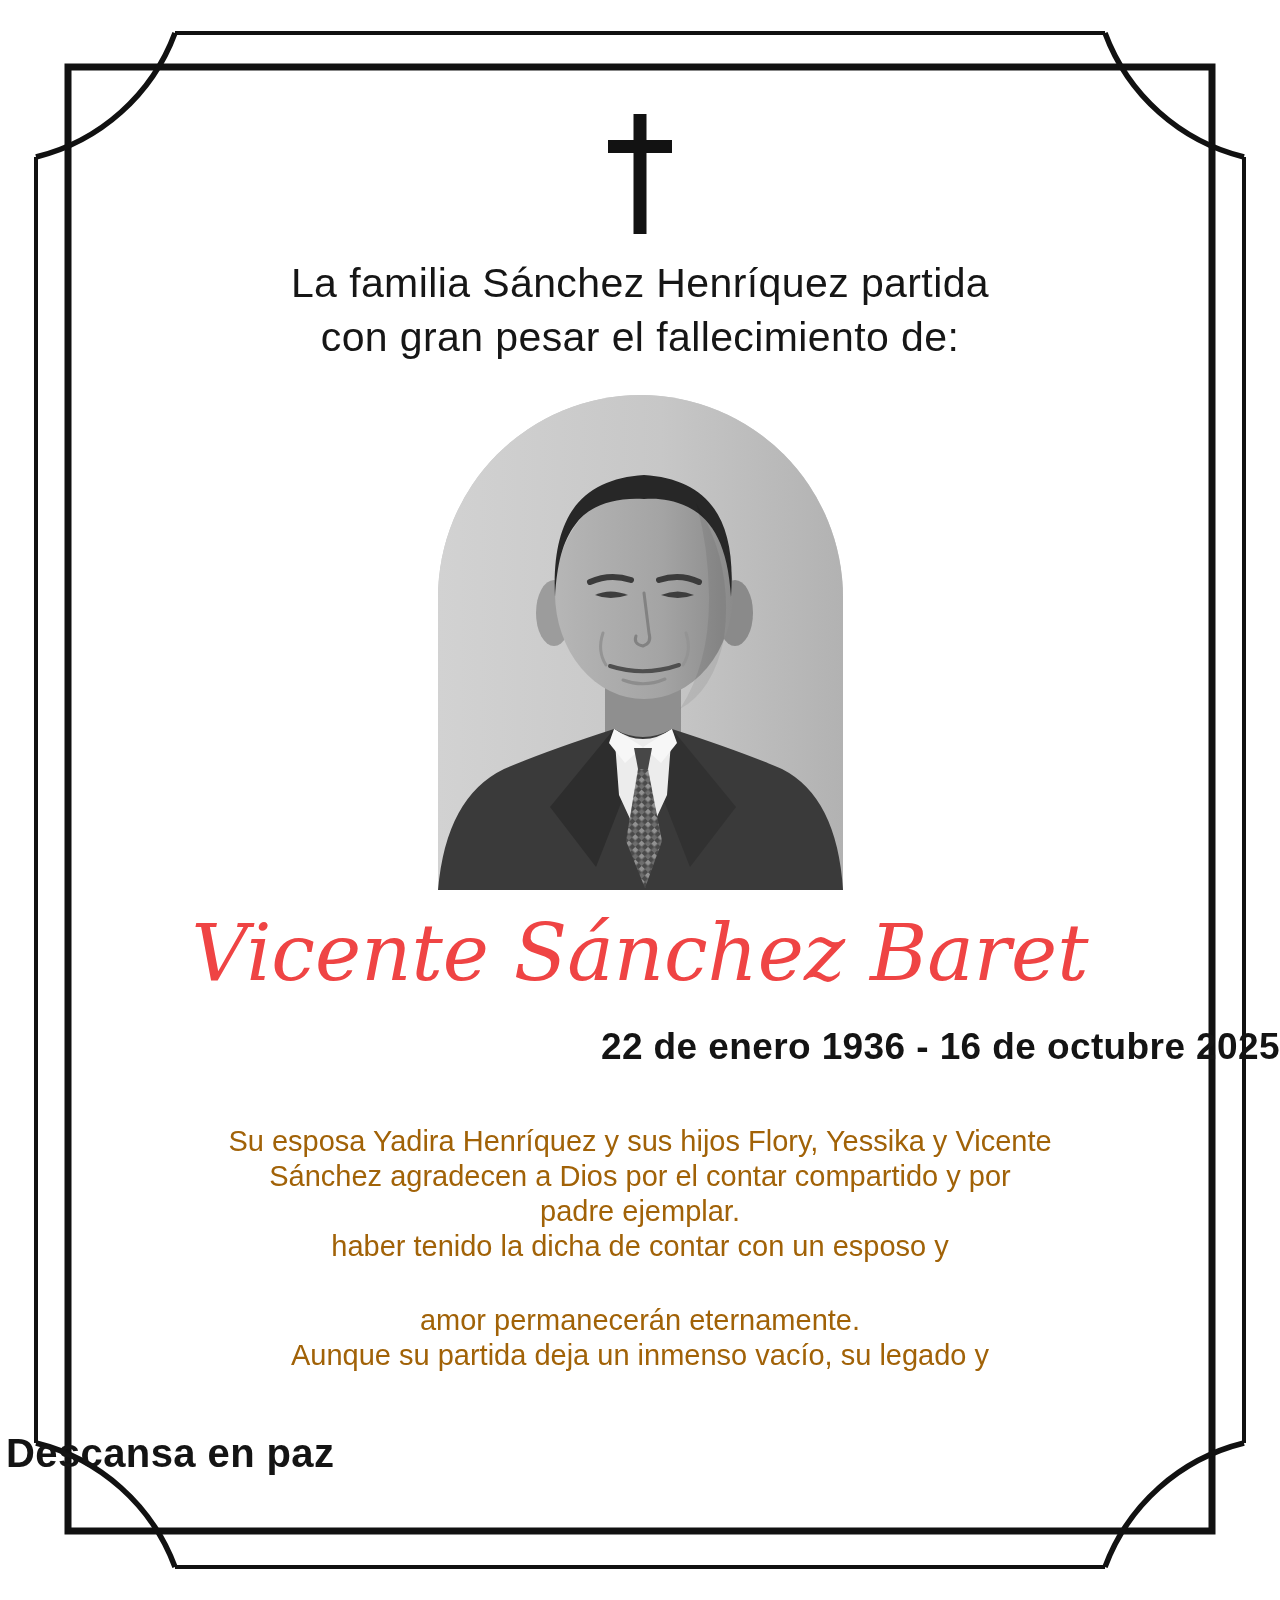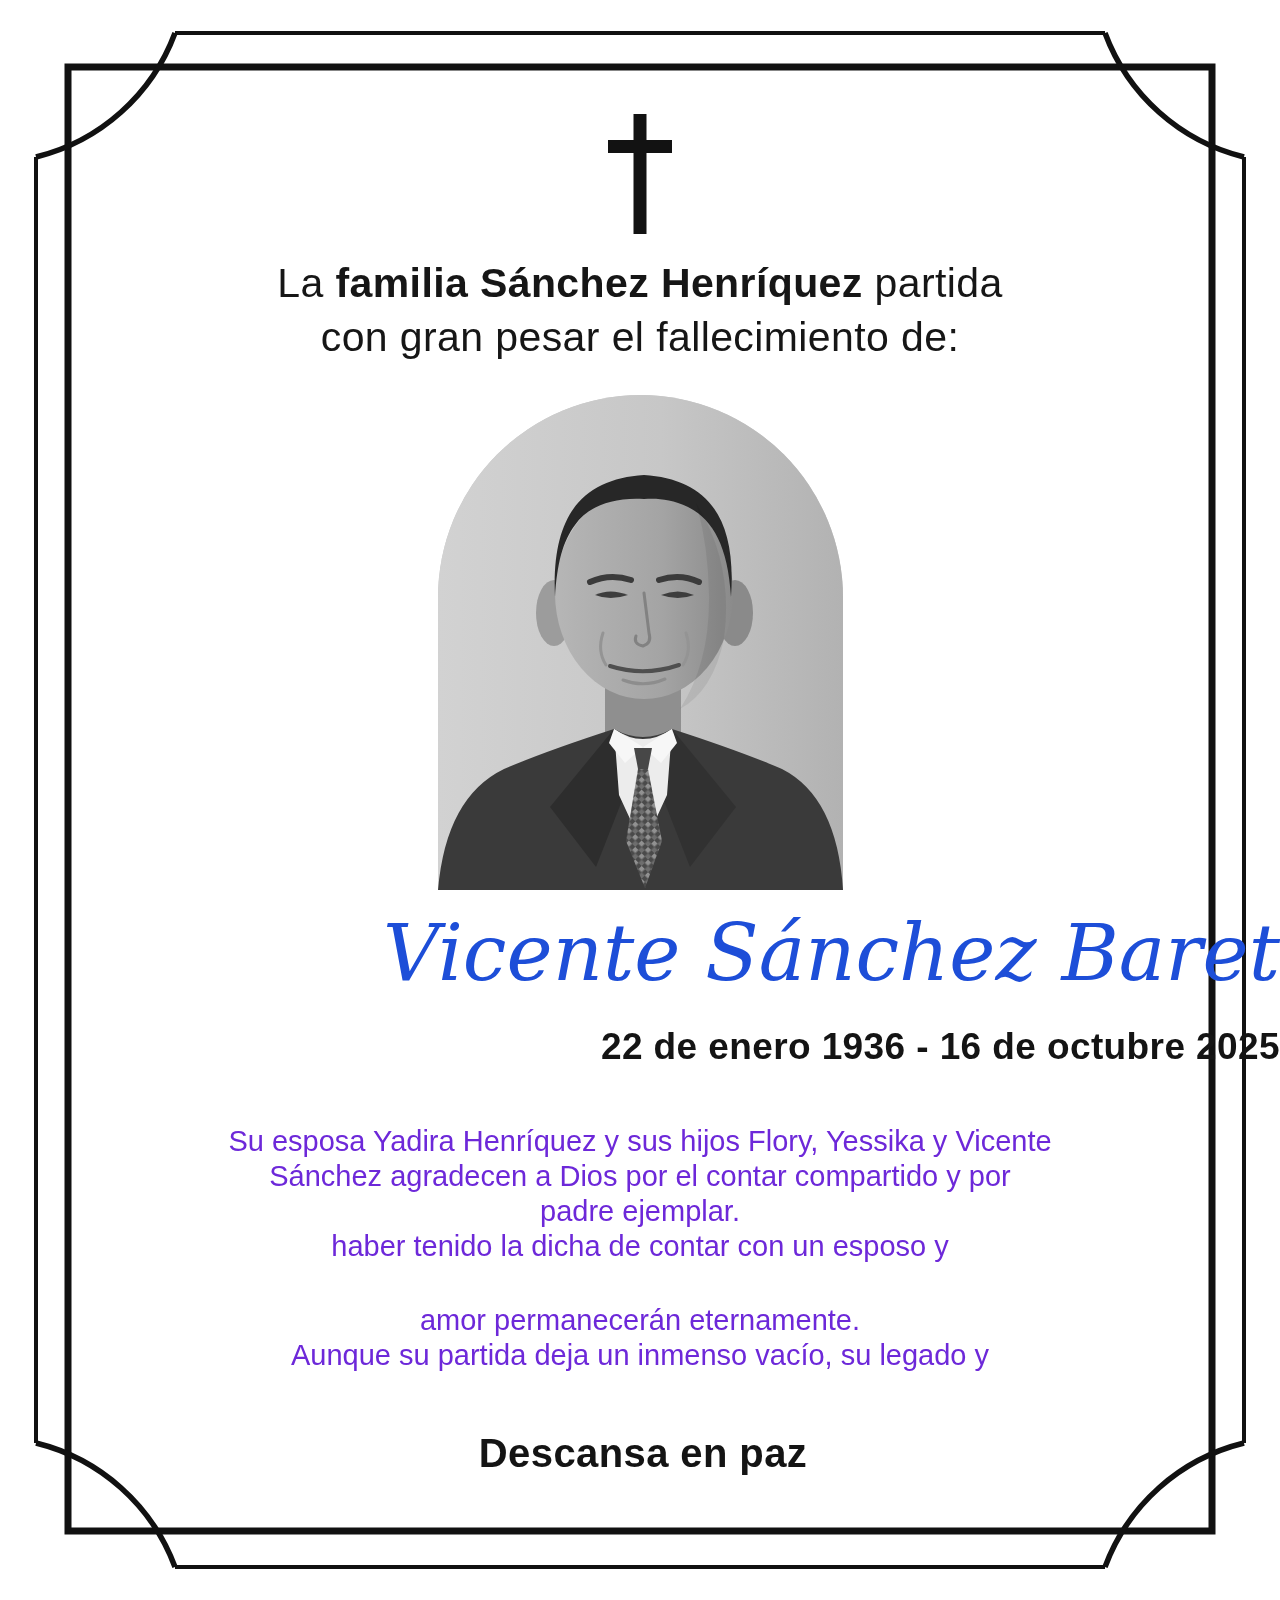--- a/index.html
+++ b/index.html
@@ -14,55 +14,54 @@
   }
   .border-svg{position:absolute;left:0;top:0;width:1280px;height:1600px;}
   .cross-wrap{position:absolute;left:600px;top:112px;width:80px;height:124px;}
   .heading{
     position:absolute;left:0;right:0;top:256px;
     text-align:center;
     font-size:41px;line-height:54px;font-weight:400;
     letter-spacing:.4px;
     color:#161616;
   }
-  .heading .bold{font-weight:700;}
+  .heading .bold{font-weight:400;}
   .photo{
     position:absolute;left:438px;top:395px;width:405px;height:495px;
     border-radius:203px 203px 0 0;
     overflow:hidden;
     background:#c9c9c9;
   }
   .photo svg{display:block;}
   .name{
     position:absolute;left:0;right:0;top:892px;
-    text-align:right;
+    text-align:center;
     font-family:"DejaVu Serif",serif;
     font-style:italic;
     font-size:78px;line-height:122px;
-    color:#1d4ed8;
+    color:#ef4444;
     white-space:nowrap;
   }
   .dates{
     position:absolute;left:0;right:0;top:1024px;
     text-align:right;
     font-size:37px;line-height:46px;font-weight:700;
     letter-spacing:.4px;
   }
   .para{
     position:absolute;left:120px;right:120px;
     text-align:center;
     font-size:29px;line-height:35px;font-weight:400;
-    color:#6d28d9;
+    color:#a16207;
   }
   .para .line{white-space:nowrap;}
   .para1{top:1124px;}
   .para2{top:1303px;}
   .farewell{
     position:absolute;left:6px;right:0;top:1426px;
-    text-align:center;
     font-size:40px;line-height:54px;font-weight:700;
     letter-spacing:.4px;
   }
 </style>
 </head>
 <body>
 
 <div class="page">
 
   <svg class="border-svg" width="1280" height="1600" viewBox="0 0 1280 1600" fill="none" stroke="#111111">

